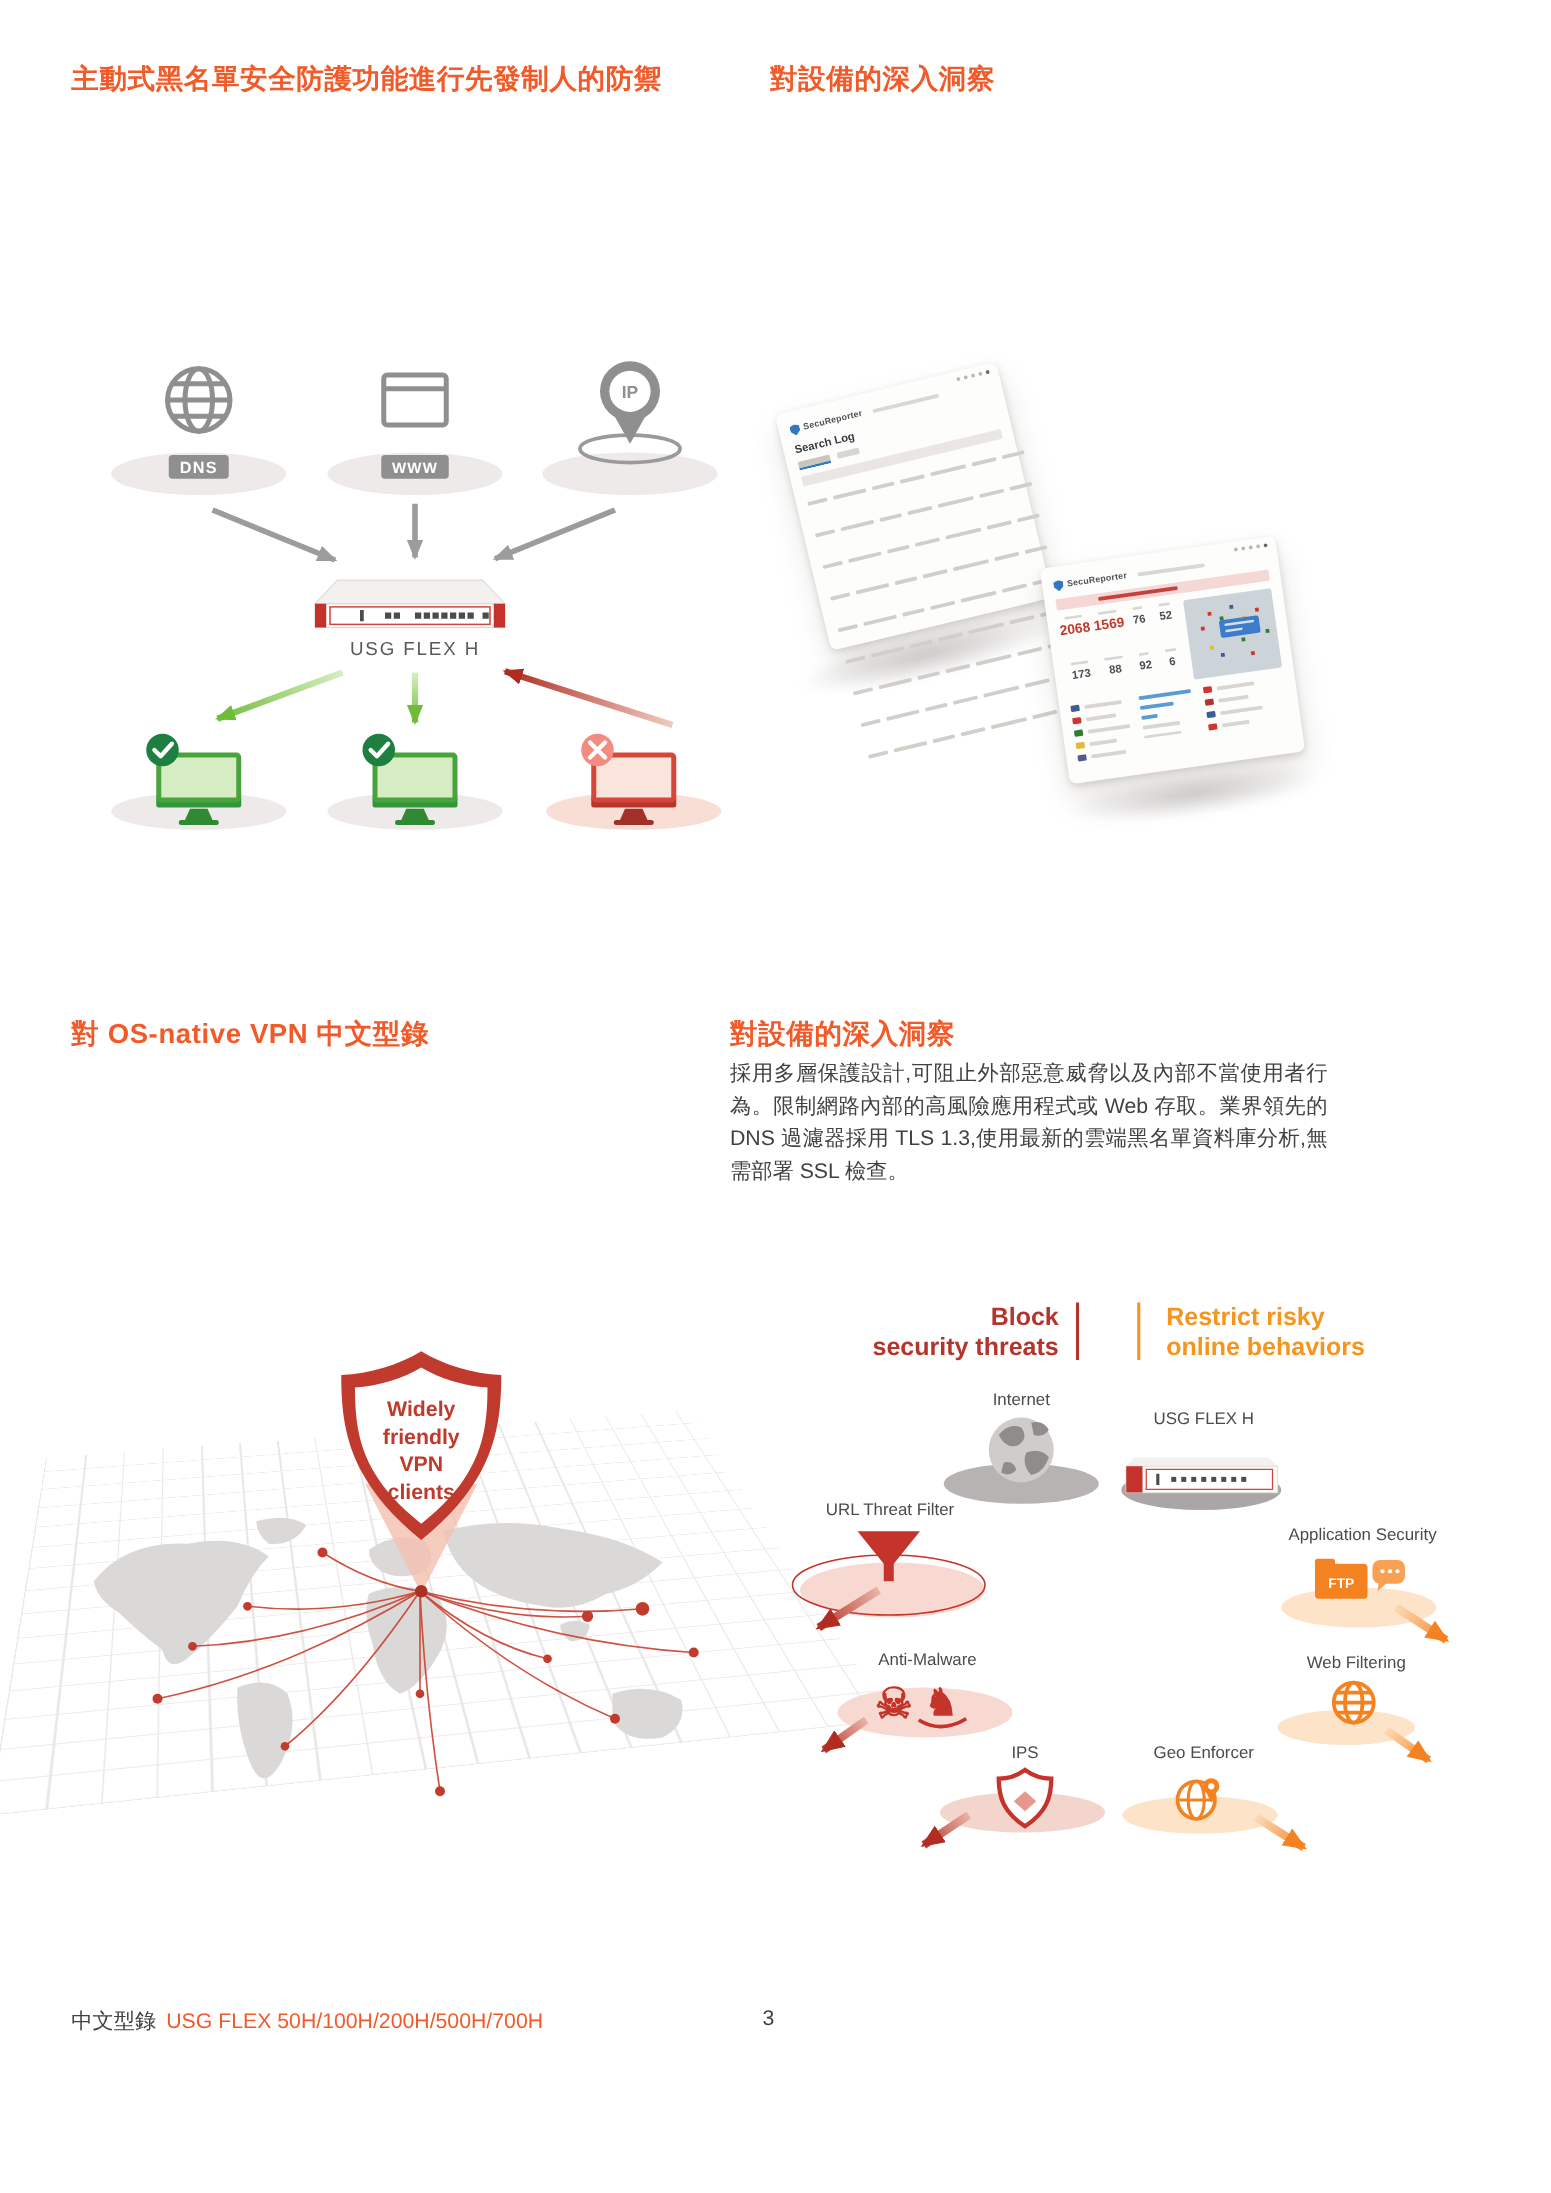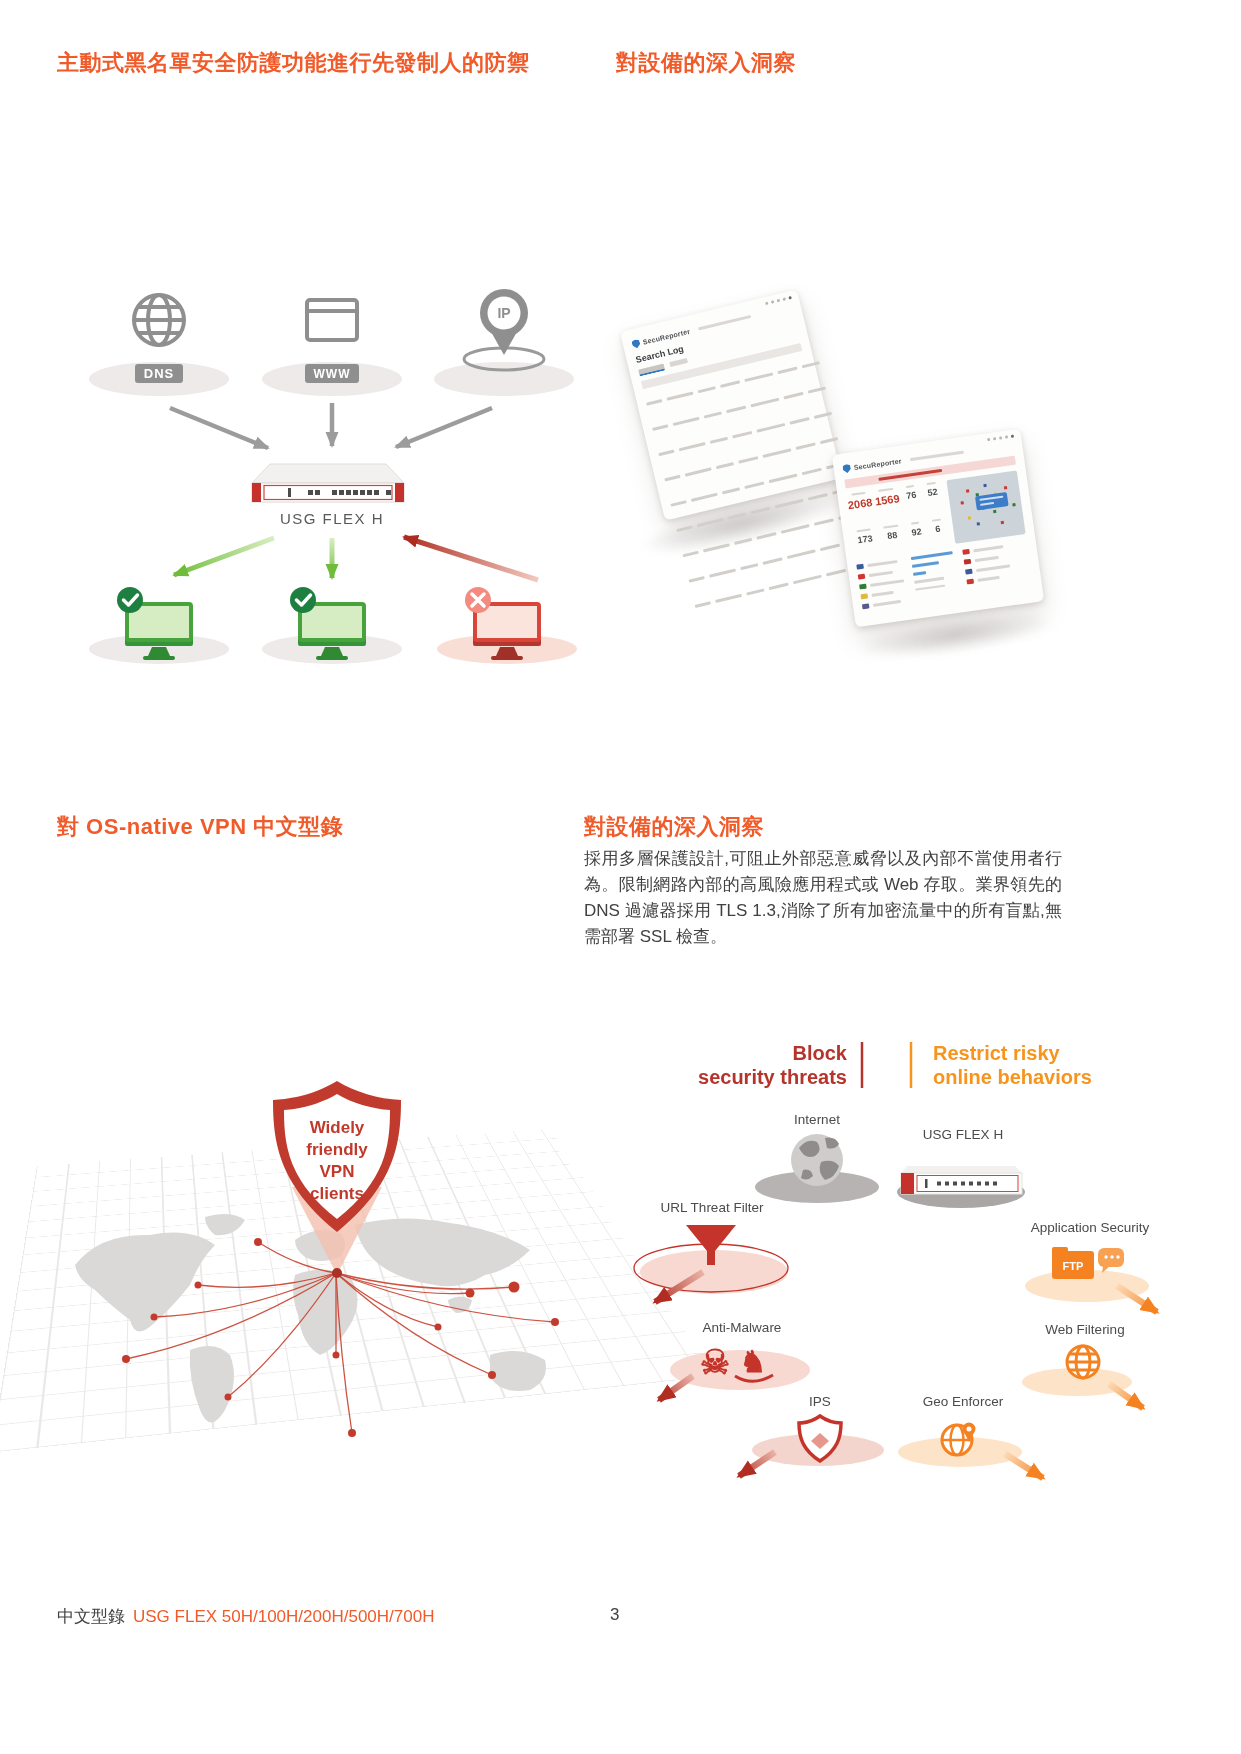--- a/index.html
+++ b/index.html
@@ -105,21 +105,21 @@
 
 <div class="page">
 
   <div class="sec-heading" style="left:57px;top:48px;">主動式黑名單安全防護功能進行先發制人的防禦</div>
 
   <div class="sec-heading" style="left:616px;top:48px;">對設備的深入洞察</div>
 
   <div class="sec-heading" style="left:57px;top:812px;">對 OS-native VPN 中文型錄</div>
 
   <div class="sec-heading" style="left:584px;top:812px;">對設備的深入洞察</div>
-  <div class="sec-body" style="left:584px;top:846px;width:478px;">採用多層保護設計,可阻止外部惡意威脅以及內部不當使用者行為。限制網路內部的高風險應用程式或 Web 存取。業界領先的 DNS 過濾器採用 TLS 1.3,消除了所有加密流量中的所有盲點,無需部署 SSL 檢查。</div>
+  <div class="sec-body" style="left:584px;top:846px;width:478px;">採用多層保護設計,可阻止外部惡意威脅以及內部不當使用者行為。限制網路內部的高風險應用程式或 Web 存取。業界領先的 DNS 過濾器採用 TLS 1.3,使用最新的雲端黑名單資料庫分析,無需部署 SSL 檢查。</div>
 
   <div class="abs" id="diagram1">
     <svg width="540" height="420" viewBox="0 0 540 420">
       <defs>
         <marker id="mGray" markerUnits="userSpaceOnUse" markerWidth="18" markerHeight="14" refX="14" refY="6.5" orient="auto">
             <path d="M0,0 L16,6.5 L0,13 Z" fill="#9c9c9c"></path>
           </marker>
         <marker id="mGreen" markerUnits="userSpaceOnUse" markerWidth="18" markerHeight="14" refX="14" refY="6.5" orient="auto">
             <path d="M0,0 L16,6.5 L0,13 Z" fill="#6fbc3b"></path>
           </marker>

